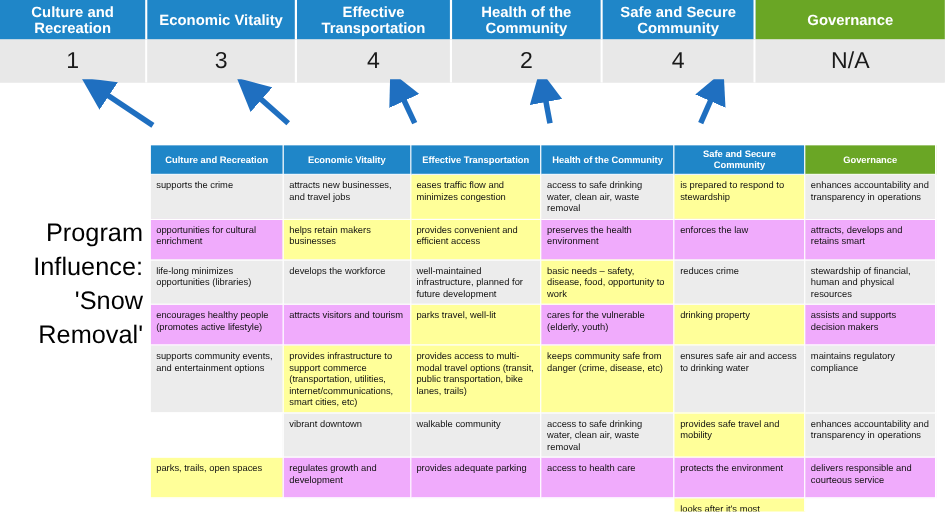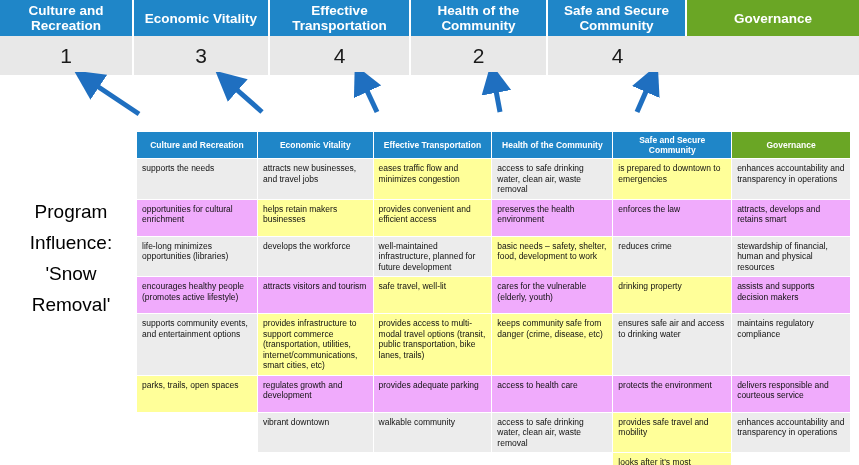--- a/index.html
+++ b/index.html
@@ -73,24 +73,24 @@
     width: 859px;
     height: 62px;
   }
 
   
   #caption {
     position: absolute;
     left: 12px;
     top: 196px;
     width: 118px;
-    font-size: 19px;
+    font-size: 23px;
     line-height: 31px;
     color: #000000;
-    text-align: center;
+    text-align: right;
   }
 
   
   #matrix {
     position: absolute;
     left: 136px;
     top: 131px;
     width: 715px;
     border-collapse: collapse;
     table-layout: fixed;
@@ -139,20 +139,21 @@
     <div class="top-cell blue" style="width: 139px;">Safe and Secure Community</div>
     <div class="top-cell green" style="width: 172px;">Governance</div>
   </div>
 
 <div id="score-band">
     <div class="score-cell" style="width: 134px;">1</div>
     <div class="score-cell" style="width: 136px;">3</div>
     <div class="score-cell" style="width: 141px;">4</div>
     <div class="score-cell" style="width: 137px;">2</div>
     <div class="score-cell" style="width: 139px;">4</div>
+    <div class="score-cell" style="width: 172px;">N/A</div>
   </div>
 
 <div id="arrow-layer">
   <svg width="859" height="62" viewBox="0 0 859 62">
     <defs>
       <marker id="ah" markerWidth="6" markerHeight="6" refX="2.6" refY="3" orient="auto">
         <path d="M0,0 L6,3 L0,6 z" fill="#1f6fc0"></path>
       </marker>
     </defs>
     <line x1="139" y1="42" x2="88" y2="8" stroke="#1f6fc0" stroke-width="5" marker-end="url(#ah)"></line>
@@ -179,77 +180,77 @@
         <th class="blue">Culture and Recreation</th>
         <th class="blue">Economic Vitality</th>
         <th class="blue">Effective Transportation</th>
         <th class="blue">Health of the Community</th>
         <th class="blue">Safe and Secure Community</th>
         <th class="green">Governance</th>
       </tr>
   </thead>
   <tbody>
       <tr>
-        <td class="shade">supports the needs</td>
+        <td class="shade">supports the crime</td>
         <td class="shade">attracts new businesses, and travel jobs</td>
         <td class="hl">eases traffic flow and minimizes congestion</td>
         <td class="shade">access to safe drinking water, clean air, waste removal</td>
-        <td class="hl">is prepared to downtown to emergencies</td>
+        <td class="hl">is prepared to respond to stewardship</td>
         <td class="shade">enhances accountability and transparency in operations</td>
       </tr>
       <tr>
         <td>opportunities for cultural enrichment</td>
         <td class="hl">helps retain makers businesses</td>
         <td class="hl">provides convenient and efficient access</td>
         <td>preserves the health environment</td>
         <td>enforces the law</td>
         <td>attracts, develops and retains smart</td>
       </tr>
       <tr>
         <td class="shade">life-long minimizes opportunities (libraries)</td>
         <td class="shade">develops the workforce</td>
         <td class="shade">well-maintained infrastructure, planned for future development</td>
-        <td class="hl">basic needs – safety, shelter, food, development to work</td>
+        <td class="hl">basic needs – safety, disease, food, opportunity to work</td>
         <td class="shade">reduces crime</td>
         <td class="shade">stewardship of financial, human and physical resources</td>
       </tr>
       <tr>
         <td>encourages healthy people (promotes active lifestyle)</td>
         <td>attracts visitors and tourism</td>
-        <td class="hl">safe travel, well-lit</td>
+        <td class="hl">parks travel, well-lit</td>
         <td>cares for the vulnerable (elderly, youth)</td>
         <td class="hl">drinking property</td>
         <td>assists and supports decision makers</td>
       </tr>
       <tr>
         <td class="shade">supports community events, and entertainment options</td>
         <td class="hl">provides infrastructure to support commerce (transportation, utilities, internet/communications, smart cities, etc)</td>
         <td class="hl">provides access to multi-modal travel options (transit, public transportation, bike lanes, trails)</td>
         <td class="hl">keeps community safe from danger (crime, disease, etc)</td>
         <td class="shade">ensures safe air and access to drinking water</td>
         <td class="shade">maintains regulatory compliance</td>
       </tr>
       <tr>
+        <td class="empty"></td>
+        <td class="shade">vibrant downtown</td>
+        <td class="shade">walkable community</td>
+        <td class="shade">access to safe drinking water, clean air, waste removal</td>
+        <td class="hl">provides safe travel and mobility</td>
+        <td class="shade">enhances accountability and transparency in operations</td>
+      </tr>
+      <tr>
         <td class="hl">parks, trails, open spaces</td>
         <td>regulates growth and development</td>
         <td>provides adequate parking</td>
         <td>access to health care</td>
         <td>protects the environment</td>
         <td>delivers responsible and courteous service</td>
       </tr>
       <tr>
         <td class="empty"></td>
-        <td class="shade">vibrant downtown</td>
-        <td class="shade">walkable community</td>
-        <td class="shade">access to safe drinking water, clean air, waste removal</td>
-        <td class="hl">provides safe travel and mobility</td>
-        <td class="shade">enhances accountability and transparency in operations</td>
-      </tr>
-      <tr>
-        <td class="empty"></td>
         <td class="empty"></td>
         <td class="empty"></td>
         <td class="empty"></td>
         <td class="hl">looks after it's most vulnerable</td>
         <td class="empty"></td>
       </tr>
     </tbody>
 </table>
 
 </body></html>

